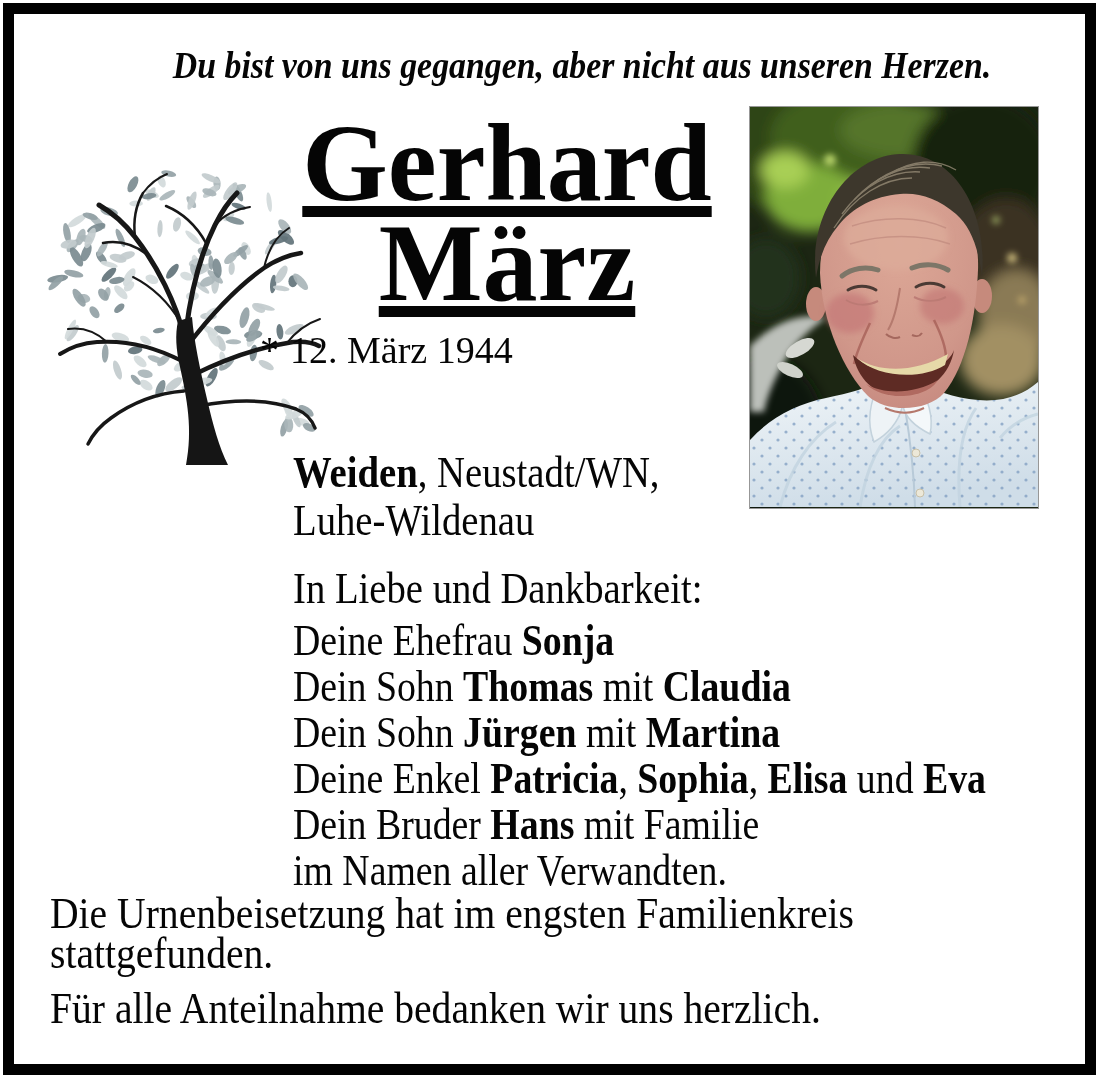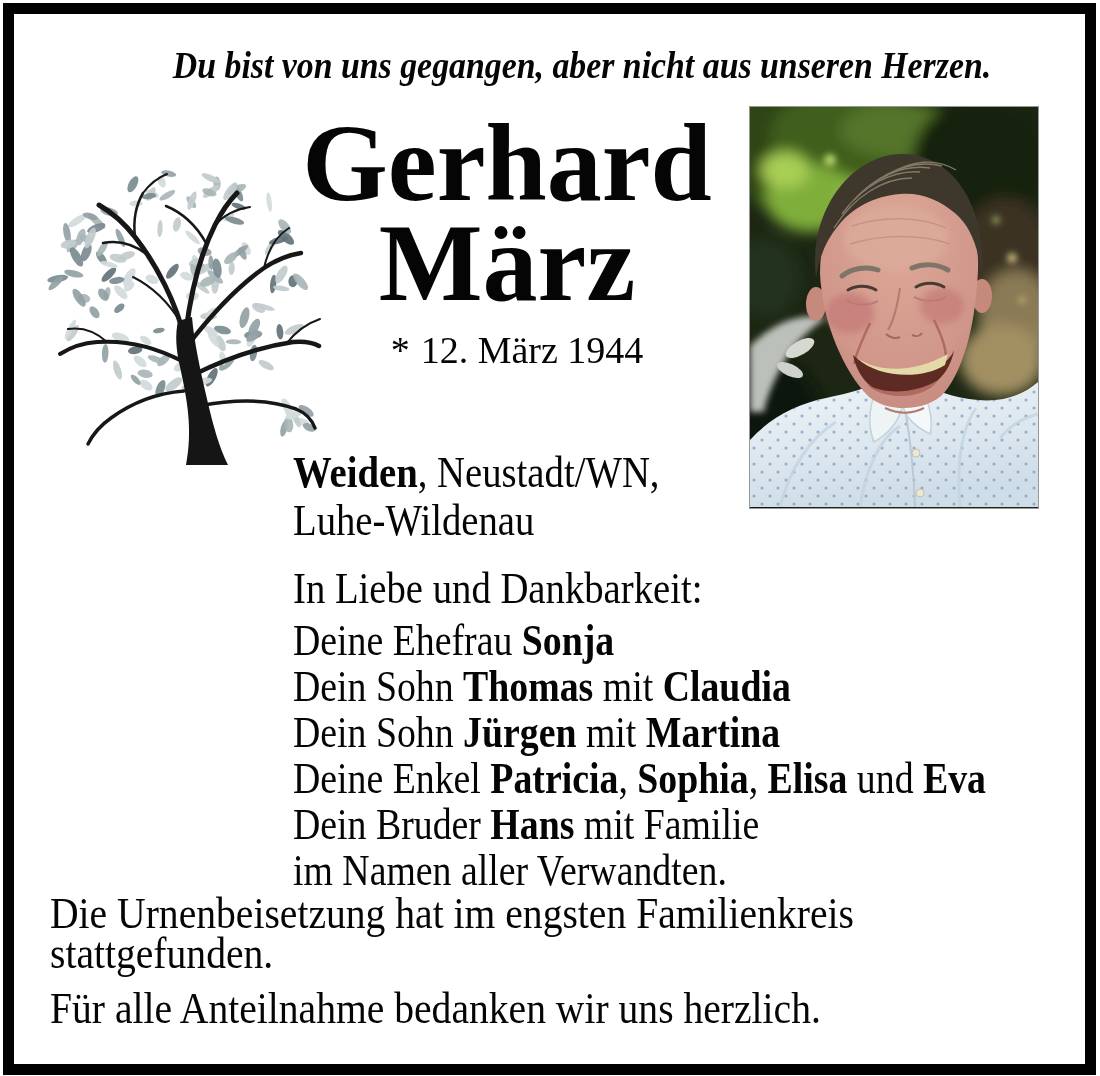--- a/index.html
+++ b/index.html
@@ -12,24 +12,24 @@
   .abs{position:absolute}
   .b{font-weight:bold}
 
   .quote{
     left:64px;top:42px;width:1036px;text-align:center;white-space:nowrap;
     font-size:38px;line-height:46px;font-weight:bold;font-style:italic;
     transform:scaleX(0.89);transform-origin:50% 0;
   }
   .name-block{
     left:257px;top:113px;width:500px;text-align:center;
-    font-size:110px;line-height:100px;font-weight:bold;white-space:nowrap;
+    font-size:110px;line-height:100px;font-weight:bold;white-space:nowrap;text-decoration:underline;
   }
   .dates-block{
-    left:267px;top:327px;width:500px;text-align:center;
+    left:260px;top:327px;width:500px;text-align:left;
     font-size:38px;line-height:47px;white-space:nowrap;
   }
   .dates-block .sym{display:inline-block;margin-right:11px}
   .tree{left:45px;top:163px;width:278px;height:302px}
   .photo{
     left:749px;top:106px;width:288px;height:401px;
     border:1px solid #979797;background:#1c2613;
   }
   .photo svg{display:block;width:100%;height:100%}
 

